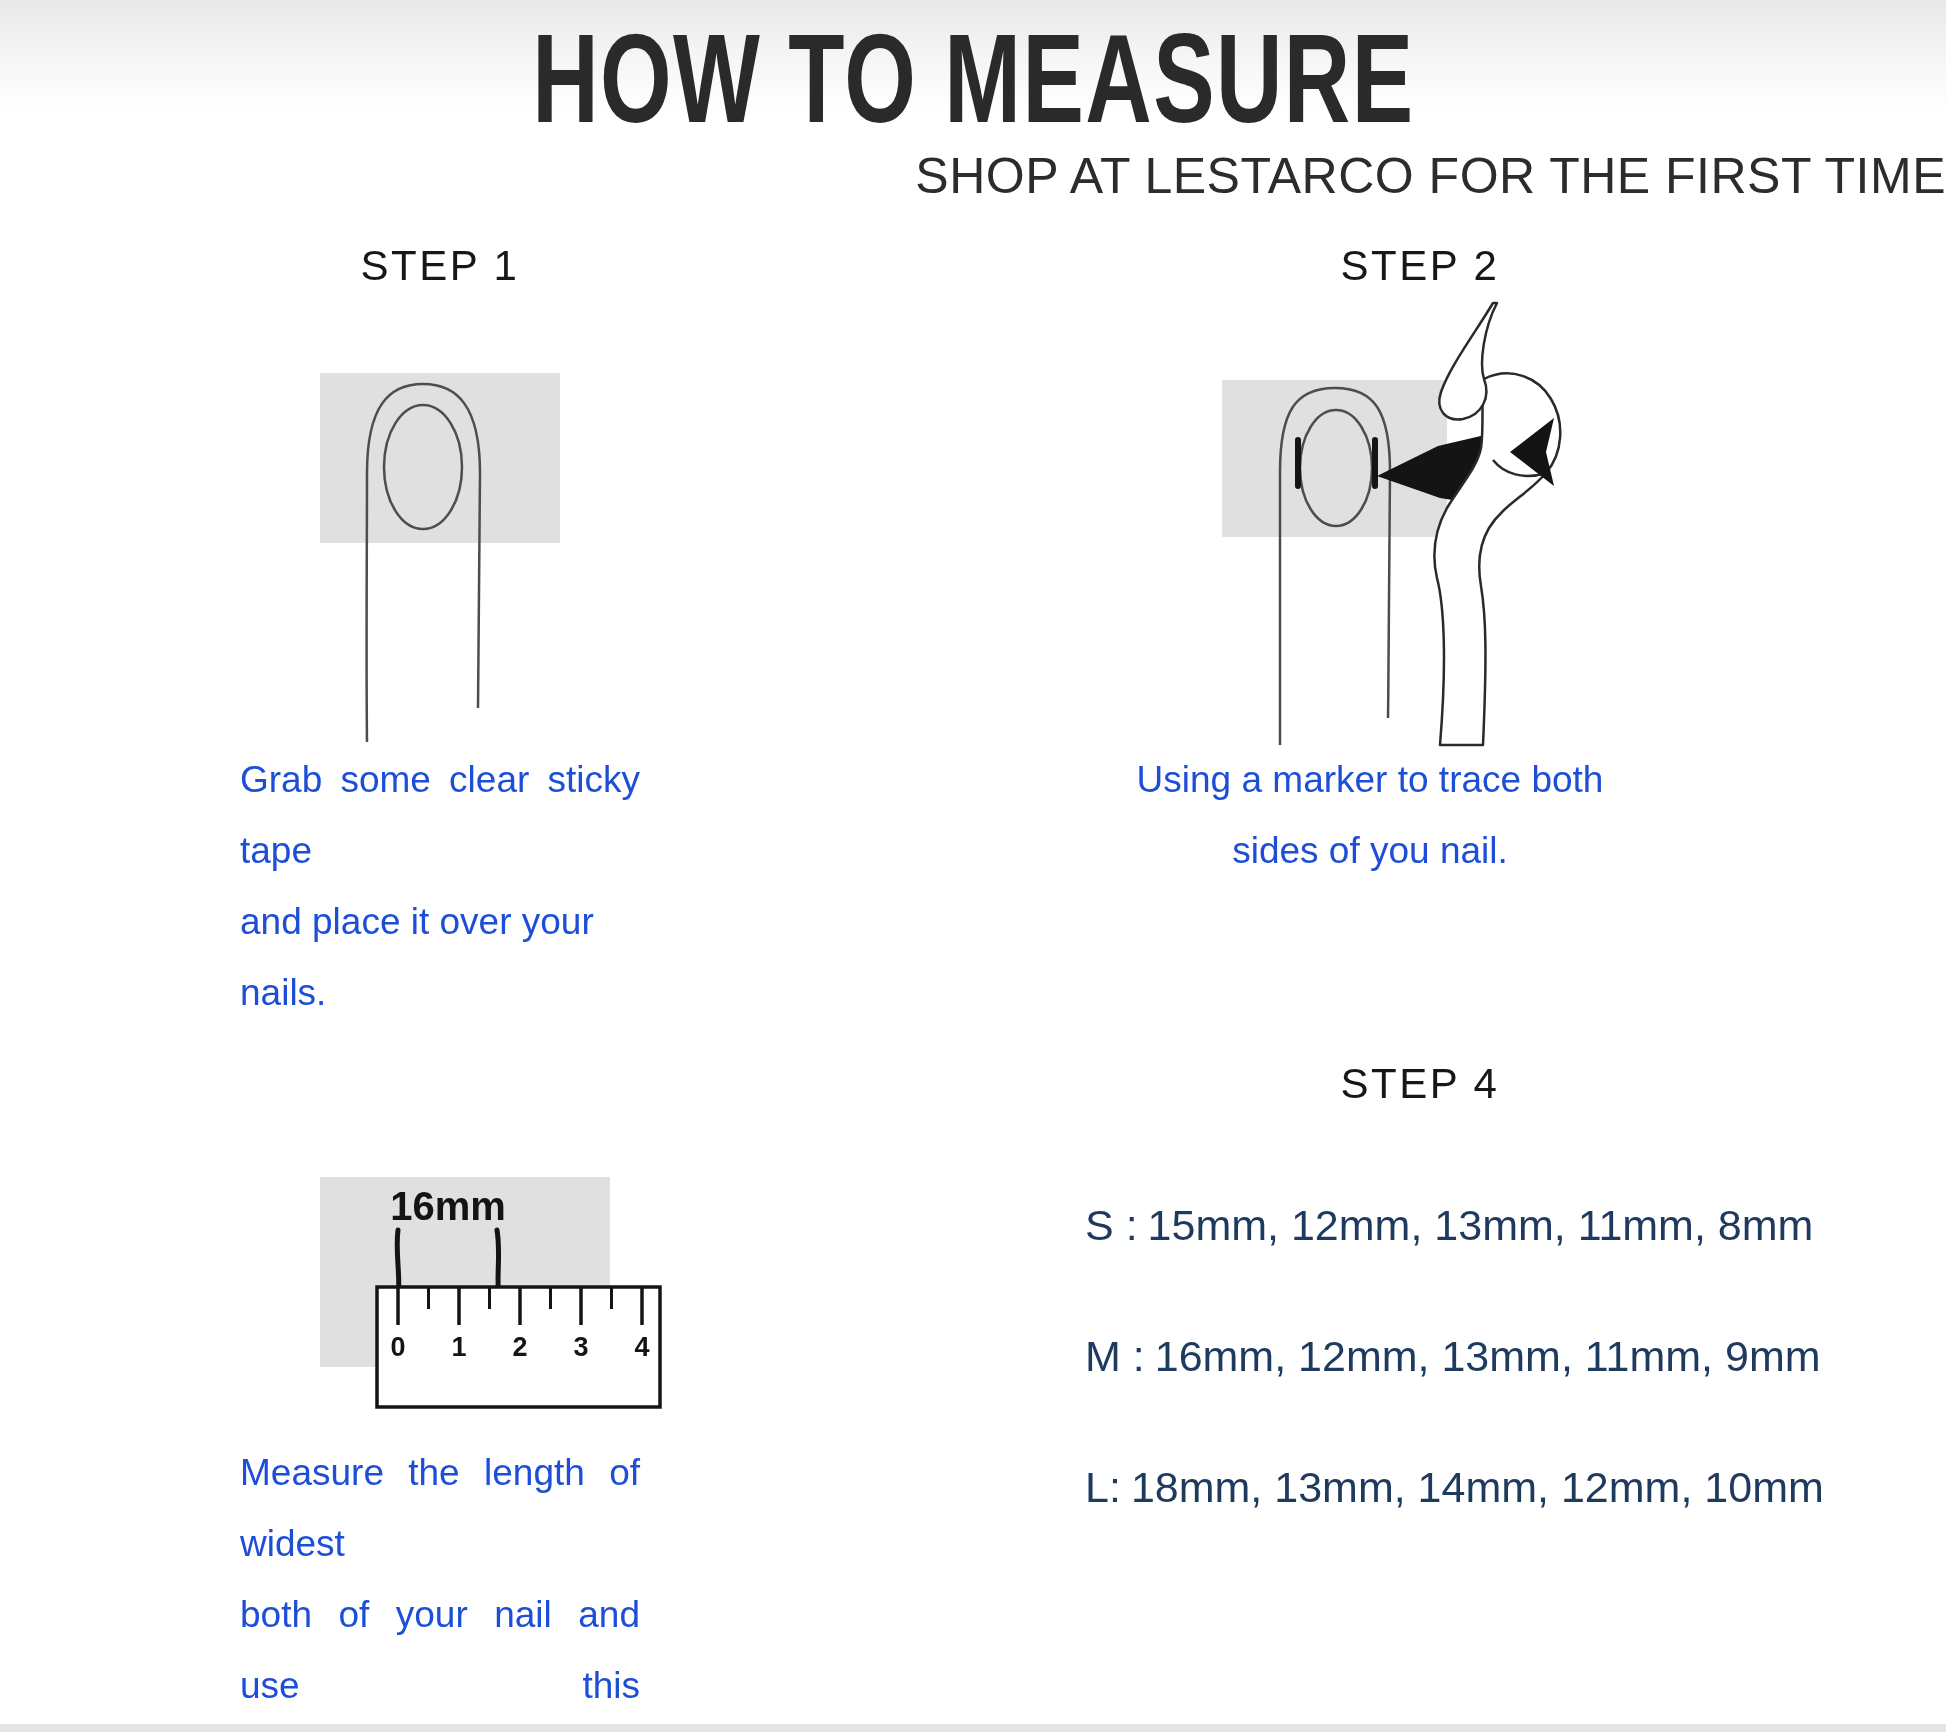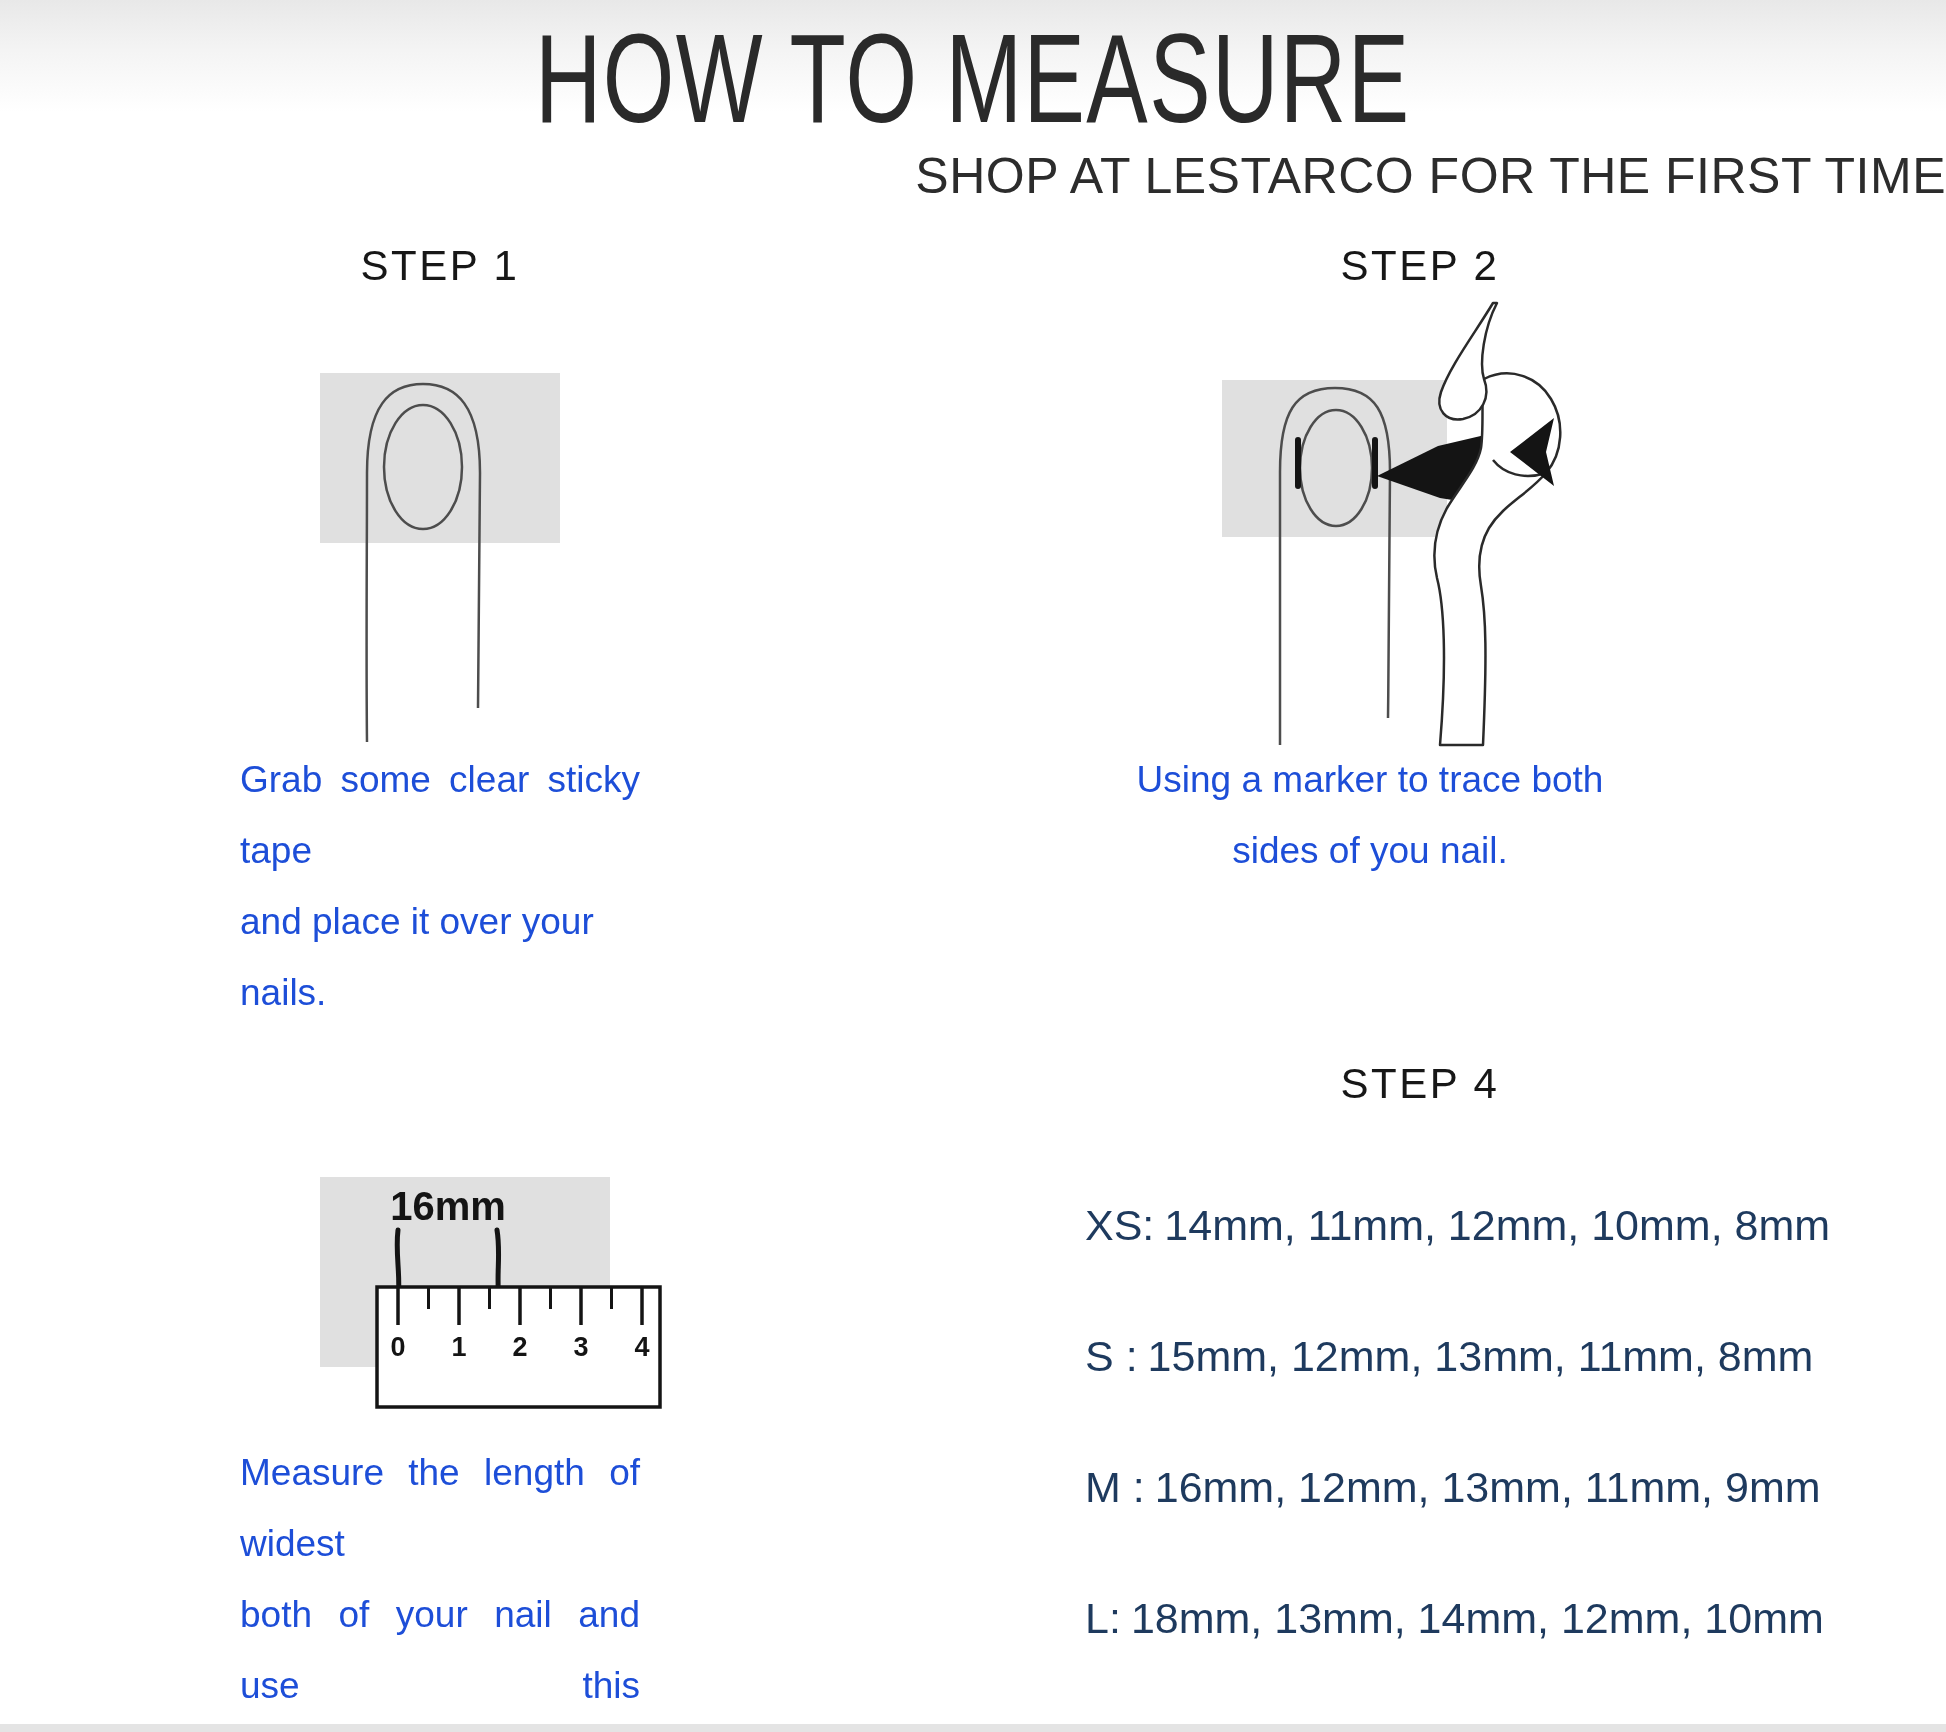--- a/index.html
+++ b/index.html
@@ -9,21 +9,21 @@
   }
   .top-gradient{
     position:absolute;left:0;top:0;width:1946px;height:112px;
     background:linear-gradient(180deg,#e8e8e8 0%,#f4f4f4 45%,#ffffff 100%);
   }
   .bottom-strip{
     position:absolute;left:0;bottom:0;width:1946px;height:8px;background:#e4e4e4;
   }
   .title{
     position:absolute;left:0;top:16px;width:1946px;text-align:center;
-    font-size:126px;font-weight:normal;color:#2a2a2a;line-height:1;
+    font-size:126px;font-weight:bold;color:#2a2a2a;line-height:1;
     letter-spacing:2px;white-space:nowrap;
   }
   .title .squeeze{display:inline-block;transform:scaleX(0.73);transform-origin:50% 0;}
   .subtitle{
     position:absolute;left:0;top:151px;width:1946px;text-align:right;
     font-size:50px;font-weight:400;color:#2c2c2c;line-height:1;letter-spacing:0.5px;
     white-space:nowrap;
   }
   .step-heading{
     position:absolute;font-size:42px;color:#171717;letter-spacing:2.5px;
@@ -133,23 +133,20 @@
     <span class="cap-line justify">Measure the length of widest</span>
     <span class="cap-line justify">both of your nail and use this</span>
     <span class="cap-line justify">chart to find the</span>
 
   </div>
 
   <div class="step-heading h-step4">STEP 4</div>
 
   <div class="size-chart">
     <div class="size-row">
-      <span>XS:</span><span class="vals">14mm, 11mm, 12mm, 10mm, 8mm</span>
-    </div>
-    <div class="size-row">
       <span>S :</span><span class="vals">15mm, 12mm, 13mm, 11mm, 8mm</span>
     </div>
     <div class="size-row">
       <span>M :</span><span class="vals">16mm, 12mm, 13mm, 11mm, 9mm</span>
     </div>
     <div class="size-row">
       <span>L:</span><span class="vals">18mm, 13mm, 14mm, 12mm, 10mm</span>
     </div>
   </div>
 

